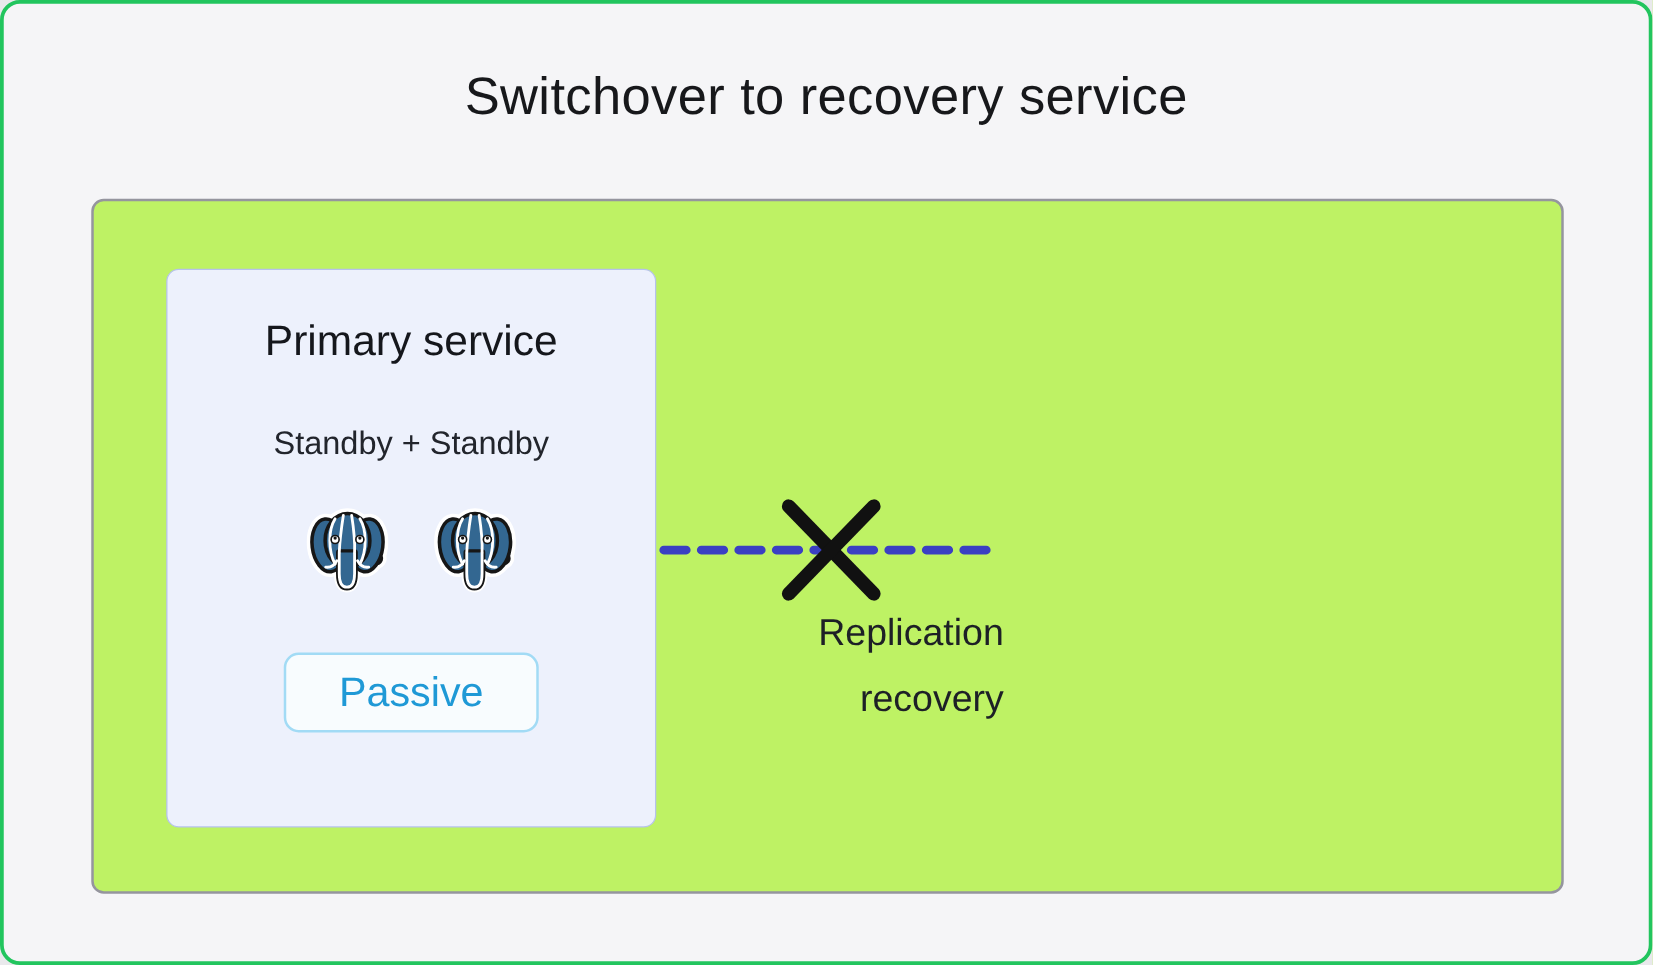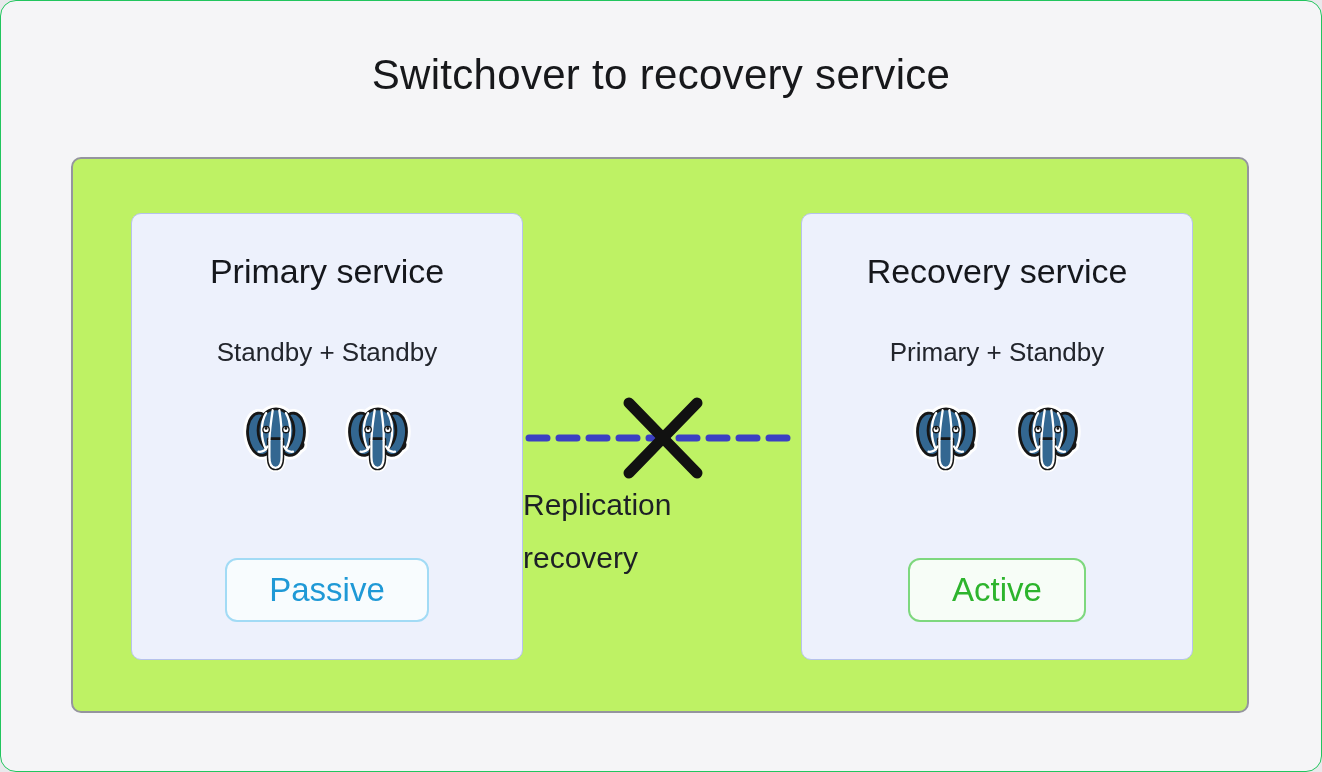--- a/index.html
+++ b/index.html
@@ -4,21 +4,21 @@
 <style>
   html, body { margin: 0; padding: 0; background: #e9e9ec; }
   * { box-sizing: border-box; }
   body { font-family: "Liberation Sans", sans-serif; }
 
   .frame {
     position: relative;
     width: 1322px;
     height: 772px;
     background: #f5f5f7;
-    border: 1px solid #22c55e;
+    border: 3px solid #22c55e;
     border-radius: 16px;
     overflow: hidden;
   }
 
   .title {
     position: absolute;
     top: 50px;
     left: 0;
     width: 100%;
     margin: 0;
@@ -79,39 +79,38 @@
 
   .badge {
     height: 64px;
     padding: 0 42px;
     border-radius: 12px;
     border: 2px solid;
     display: flex;
     align-items: center;
     justify-content: center;
     font-size: 33px;
-    margin-top: 38px;
   }
   .badge-passive {
     color: #1f99d6;
     border-color: #a2dbf5;
     background: #f8fcfe;
   }
   .badge-active {
     color: #2db42d;
     border-color: #7ed87e;
     background: #f7fdf7;
   }
 
   .connector {
     position: absolute;
     left: 450px;
     top: 235px;
     width: 278px;
-    text-align: left;
+    text-align: right;
   }
   .connector-svg { display: block; width: 278px; height: 90px; }
 
   .connector-label {
     margin-top: -6px;
     font-size: 30px;
     line-height: 53px;
     color: #1d2026;
   }
 
@@ -188,28 +187,15 @@
           <line x1="106" y1="9" x2="174" y2="79"></line>
           <line x1="174" y1="9" x2="106" y2="79"></line>
         </g>
       </svg>
       <div class="connector-label">
         <div>Replication</div>
         <div>recovery</div>
       </div>
     </div>
 
-    <section class="card card-right">
-      <h2 class="service-name">Recovery service</h2>
-      <p class="service-composition">Primary + Standby</p>
-      <div class="nodes">
-        <svg class="node-icon" viewBox="0 0 70 74">
-            <use href="#pg-elephant"></use>
-          </svg>
-        <svg class="node-icon" viewBox="0 0 70 74">
-            <use href="#pg-elephant"></use>
-          </svg>
-      </div>
-      <div class="badge badge-active">Active</div>
-    </section>
 
   </div>
 </div>
 
 </body></html>

